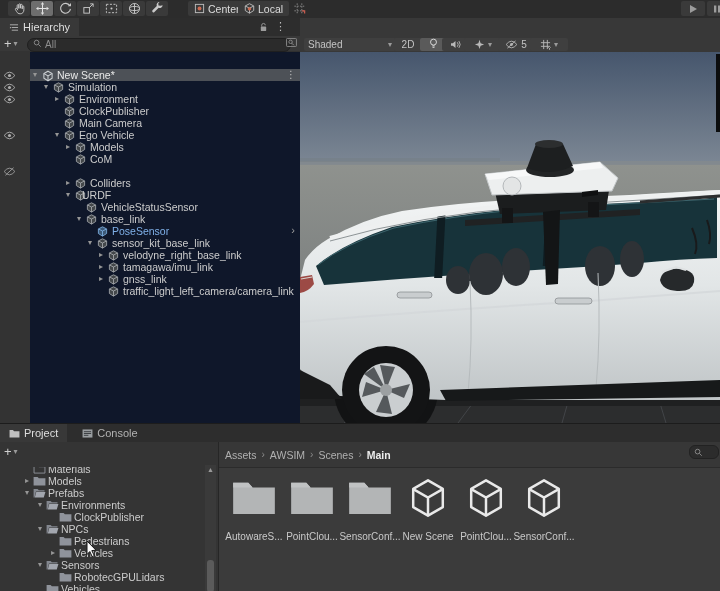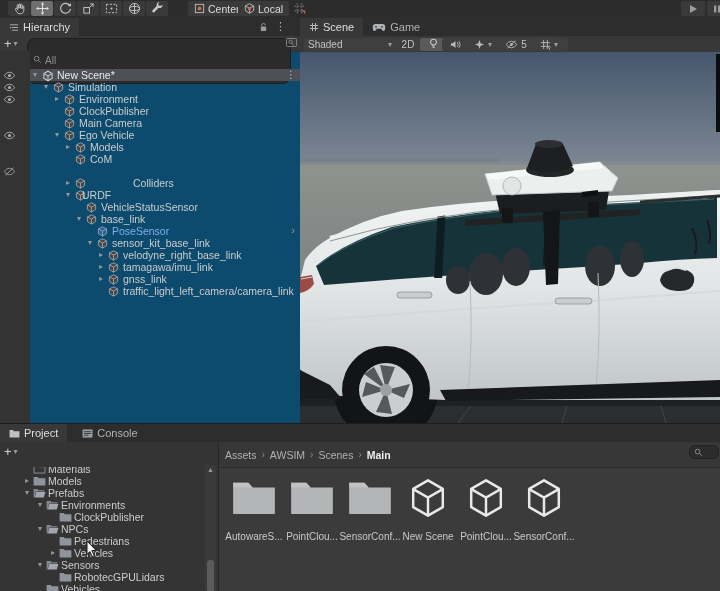--- a/index.html
+++ b/index.html
@@ -18,24 +18,24 @@
         font-size:10.5px;display:flex;align-items:center;gap:3px;padding:0 6px;}
   .playbtn{position:absolute;top:1px;height:15px;background:#3a3a3a;border-radius:2px;
         display:flex;align-items:center;justify-content:center;}
 
   
   .tabstrip{position:absolute;left:0;top:0;width:100%;height:18px;background:#2d2d2d;border-bottom:1px solid #242424;display:flex;}
   .tab{height:18px;padding:0 9px;display:inline-flex;align-items:center;gap:4px;font-size:11px;color:#b2b2b2;}
   .tab.active{background:#383838;color:#dfdfdf;}
 
   
-  #hier{position:absolute;left:0;top:18px;width:300px;height:405px;background:#0c4a6e;border-right:1px solid #fca5a5;}
+  #hier{position:absolute;left:0;top:18px;width:300px;height:405px;background:#0f172a;border-right:1px solid #fca5a5;}
   #hier-tools{position:absolute;left:0;top:18px;width:300px;height:15px;background:#383838;border-bottom:1px solid #303030;}
   #h-search{position:absolute;left:27px;top:1.5px;width:252px;height:12px;background:#2b2b2b;border:1px solid #1f1f1f;
-            border-radius:8px;display:flex;align-items:flex-start;gap:3px;padding:16px 5px;font-size:10px;color:#8f8f8f;}
+            border-radius:8px;display:flex;align-items:flex-start;gap:3px;padding:0 5px;font-size:10px;color:#8f8f8f;}
   #h-gutter{position:absolute;left:0;top:33px;width:30px;height:372px;background:#333333;}
   .eyeic{position:absolute;left:3px;height:12px;display:flex;align-items:center;}
   #h-rows{position:absolute;left:30px;top:33px;width:270px;height:372px;overflow:hidden;}
   .hrow{position:absolute;left:0;width:270px;height:12px;line-height:12px;font-size:10.5px;}
   .hrow.sel{background:#4d5157;}
   .tarrow{position:absolute;top:0;width:10px;color:#969696;font-size:8px;line-height:12px;text-align:center;}
   .ticon{position:absolute;top:1px;}
   .tlabel{position:absolute;top:0;white-space:nowrap;color:#cccccc;}
   .rowkebab{position:absolute;right:4px;top:0;color:#bdbdbd;font-size:10px;}
   .rowchev{position:absolute;right:5px;top:-1px;color:#9c9c9c;font-size:11px;}
@@ -312,21 +312,21 @@
         <div class="tlabel" style="left: 60px;">CoM</div>
       </div>
       <div class="hrow" style="top: 126px;">
         <div class="tarrow" style="left: 33px;">▸</div>
         <div class="ticon" style="left: 45px;">
           <svg viewBox="0 0 12 12" width="11" height="11">
             <path d="M6 .9l4.5 2.3v5L6 11.1 1.5 8.2v-5z" fill="#43474a" stroke="#a9adb0" stroke-width=".9" stroke-linejoin="round"></path>
             <path d="M1.7 3.3L6 5.5l4.3-2.2M6 5.5v5.5" fill="none" stroke="#a9adb0" stroke-width=".9"></path>
           </svg>
         </div>
-        <div class="tlabel" style="left: 60px; margin-left: 43px;">Colliders</div>
+        <div class="tlabel" style="left: 60px;">Colliders</div>
       </div>
       <div class="hrow" style="top: 138px;">
         <div class="tarrow" style="left: 33px;">▾</div>
         <div class="ticon" style="left: 45px;">
           <svg viewBox="0 0 12 12" width="11" height="11">
             <path d="M6 .9l4.5 2.3v5L6 11.1 1.5 8.2v-5z" fill="#43474a" stroke="#a9adb0" stroke-width=".9" stroke-linejoin="round"></path>
             <path d="M1.7 3.3L6 5.5l4.3-2.2M6 5.5v5.5" fill="none" stroke="#a9adb0" stroke-width=".9"></path>
           </svg>
         </div>
         <div class="tlabel" style="left: 52px;">URDF</div>
@@ -406,40 +406,20 @@
             <path d="M6 .9l4.5 2.3v5L6 11.1 1.5 8.2v-5z" fill="#43474a" stroke="#a9adb0" stroke-width=".9" stroke-linejoin="round"></path>
             <path d="M1.7 3.3L6 5.5l4.3-2.2M6 5.5v5.5" fill="none" stroke="#a9adb0" stroke-width=".9"></path>
           </svg>
         </div>
         <div class="tlabel" style="left: 93px;">traffic_light_left_camera/camera_link</div>
       </div>
     </div>
 </div>
 
 <div id="scenepanel">
-  <div class="tabstrip">
-    <div class="tab active">
-      <span id="scene-tab-ic">
-          <svg viewBox="0 0 10 10" width="10" height="10">
-            <path d="M1 3.5h8M1 6.5h8M3.5 1v8M6.5 1v8" stroke="#b5b5b5"></path>
-          </svg>
-        </span>
-      <span>Scene</span>
-    </div>
-    <div class="tab">
-      <span id="game-tab-ic">
-          <svg viewBox="0 0 16 10" width="14" height="9">
-            <path d="M4 1h8c2 0 3.2 1.4 3.2 3.6 0 2.4-.7 4.4-2 4.4-.8 0-1.3-.6-1.9-1.5l-.6-1H5.3l-.6 1C4.1 8.4 3.6 9 2.8 9c-1.3 0-2-2-2-4.4C.8 2.4 2 1 4 1z" fill="#aeb2b5"></path>
-            <circle cx="4.6" cy="4.2" r="1" fill="#33373a"></circle>
-            <circle cx="11.4" cy="4.2" r="1" fill="#33373a"></circle>
-          </svg>
-        </span>
-      <span>Game</span>
-    </div>
-  </div>
   <div id="scenetools">
     <div class="sbtn" style="left:4px;width:84px;justify-content:space-between;">
       <span>Shaded</span>
         <span class="ddarrow">▾</span>
     </div>
     <div class="sbtn" style="left:94px;width:20px;">
       <span>2D</span>
     </div>
     <div class="sbtn lit" style="left:120px;width:18px;" id="bulb-ic">
         <svg viewBox="0 0 10 13" width="9" height="12">

